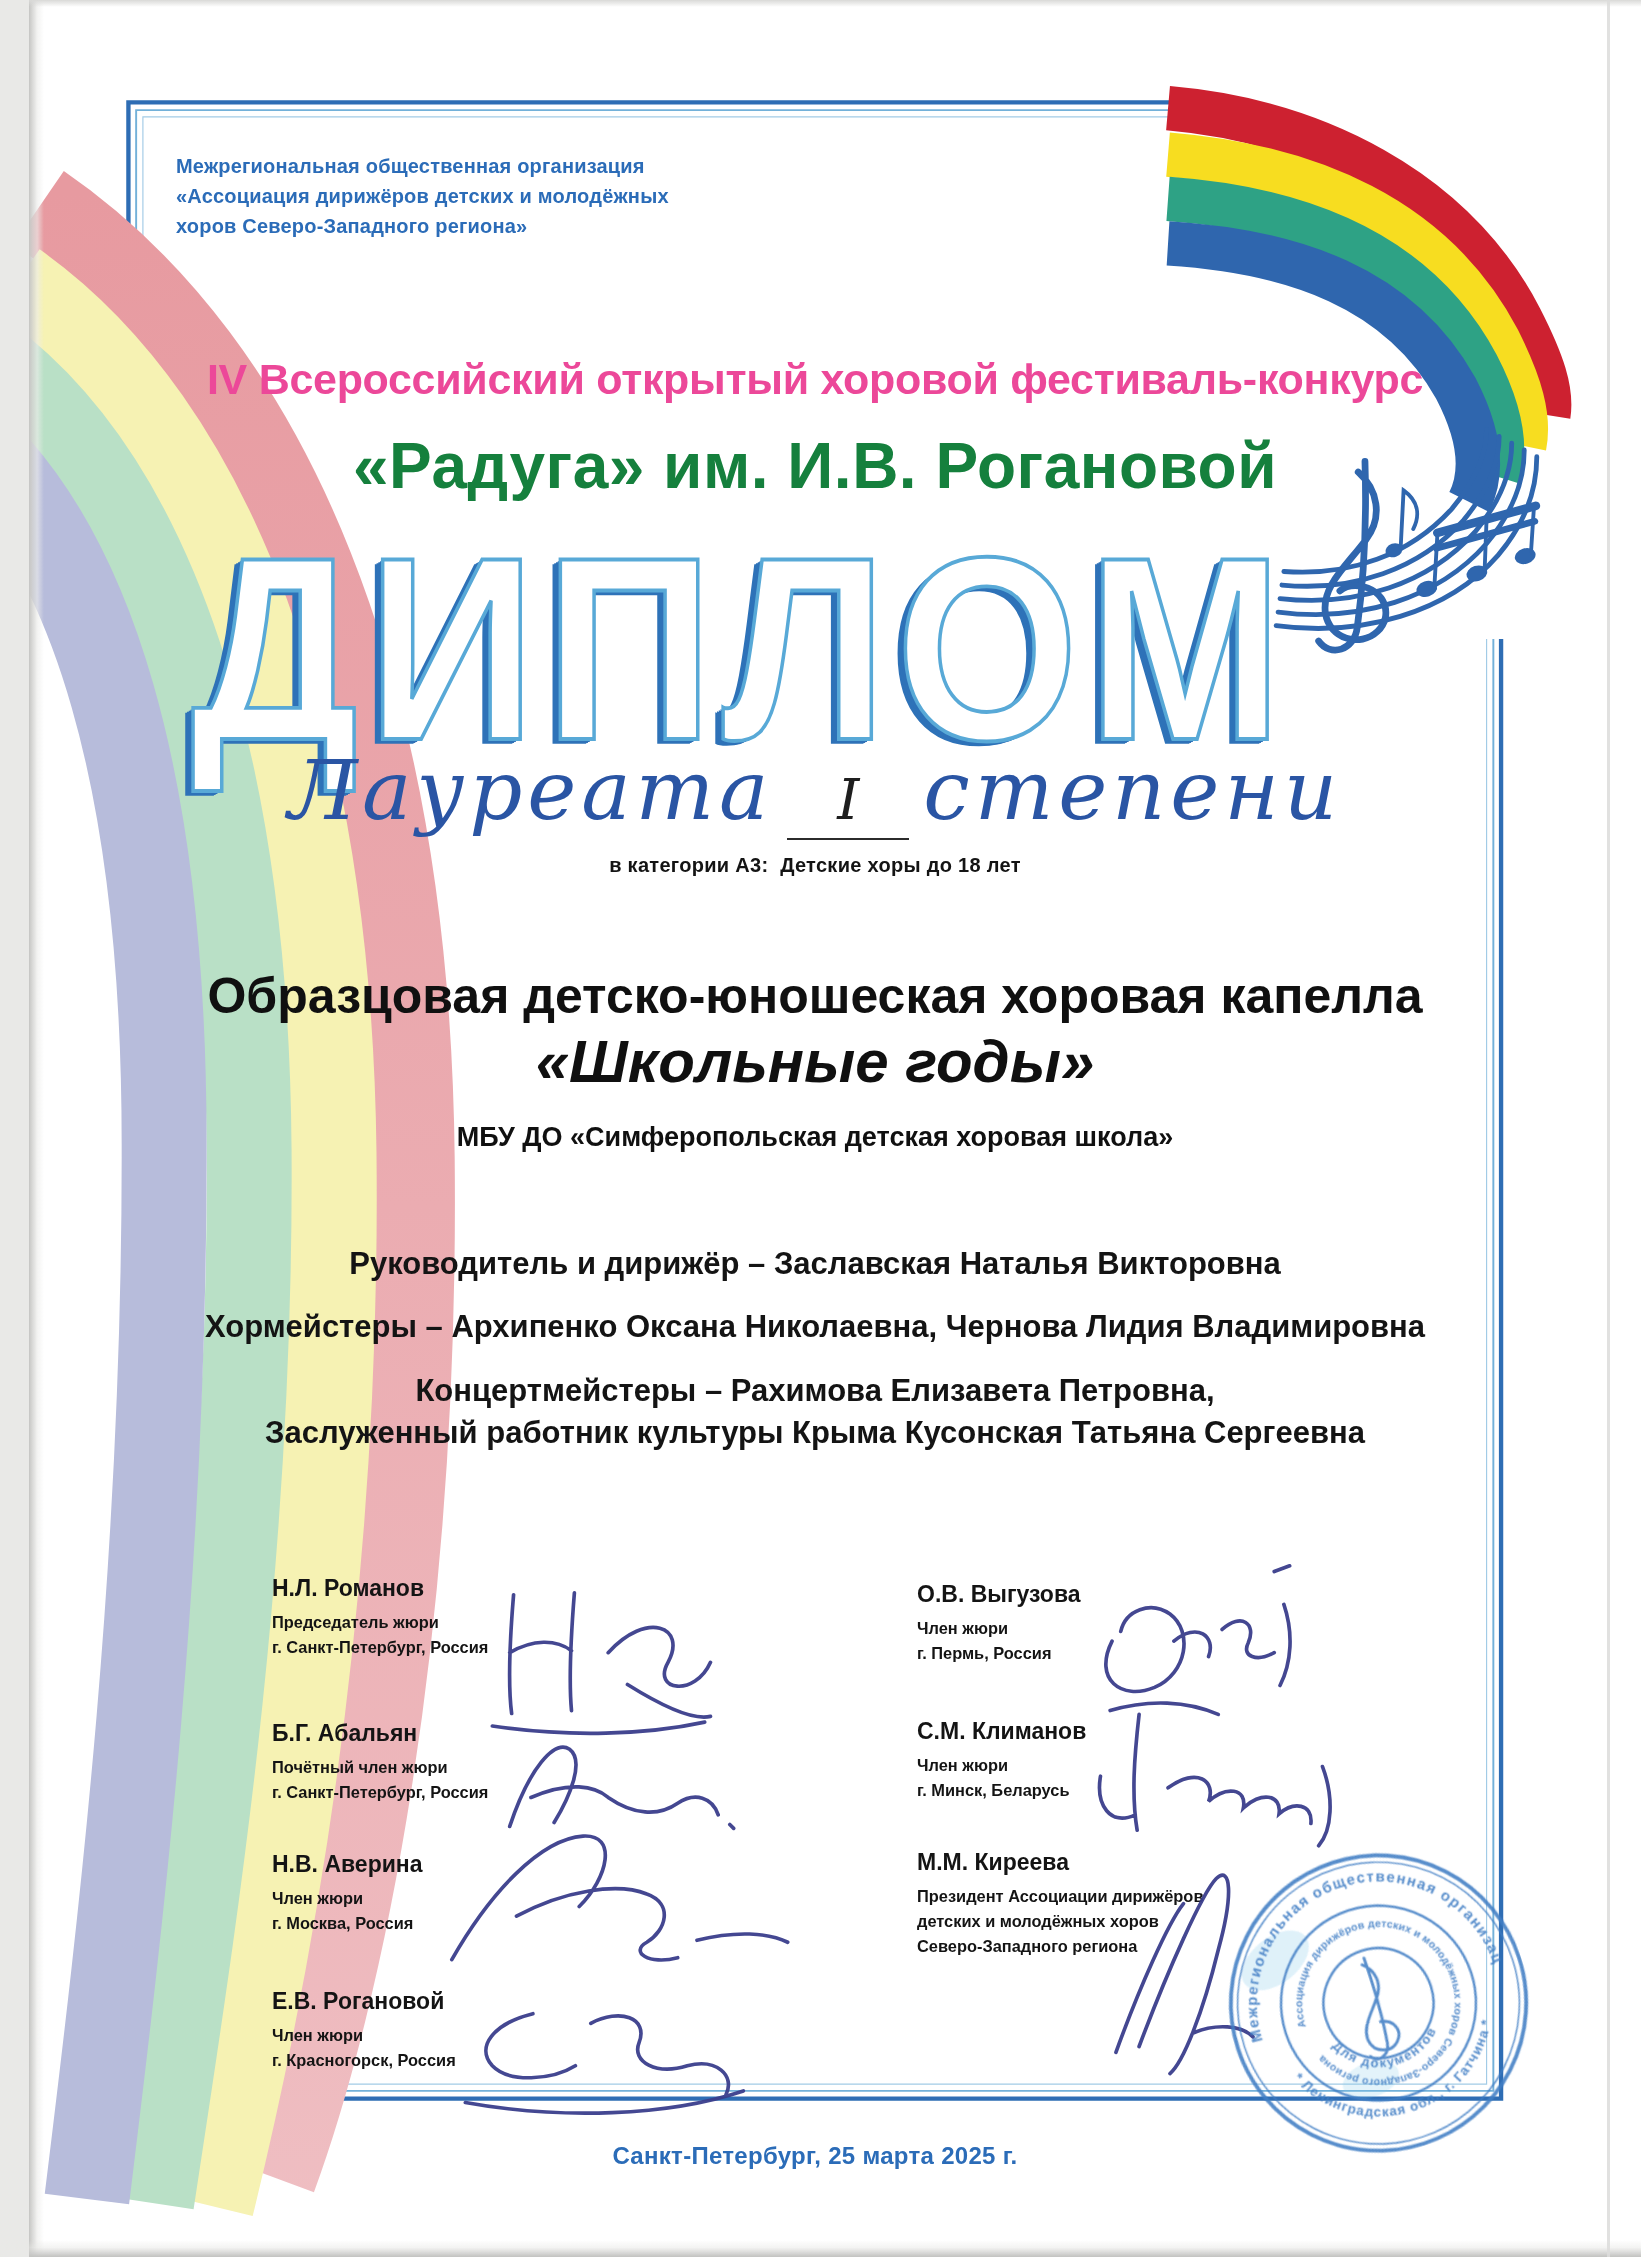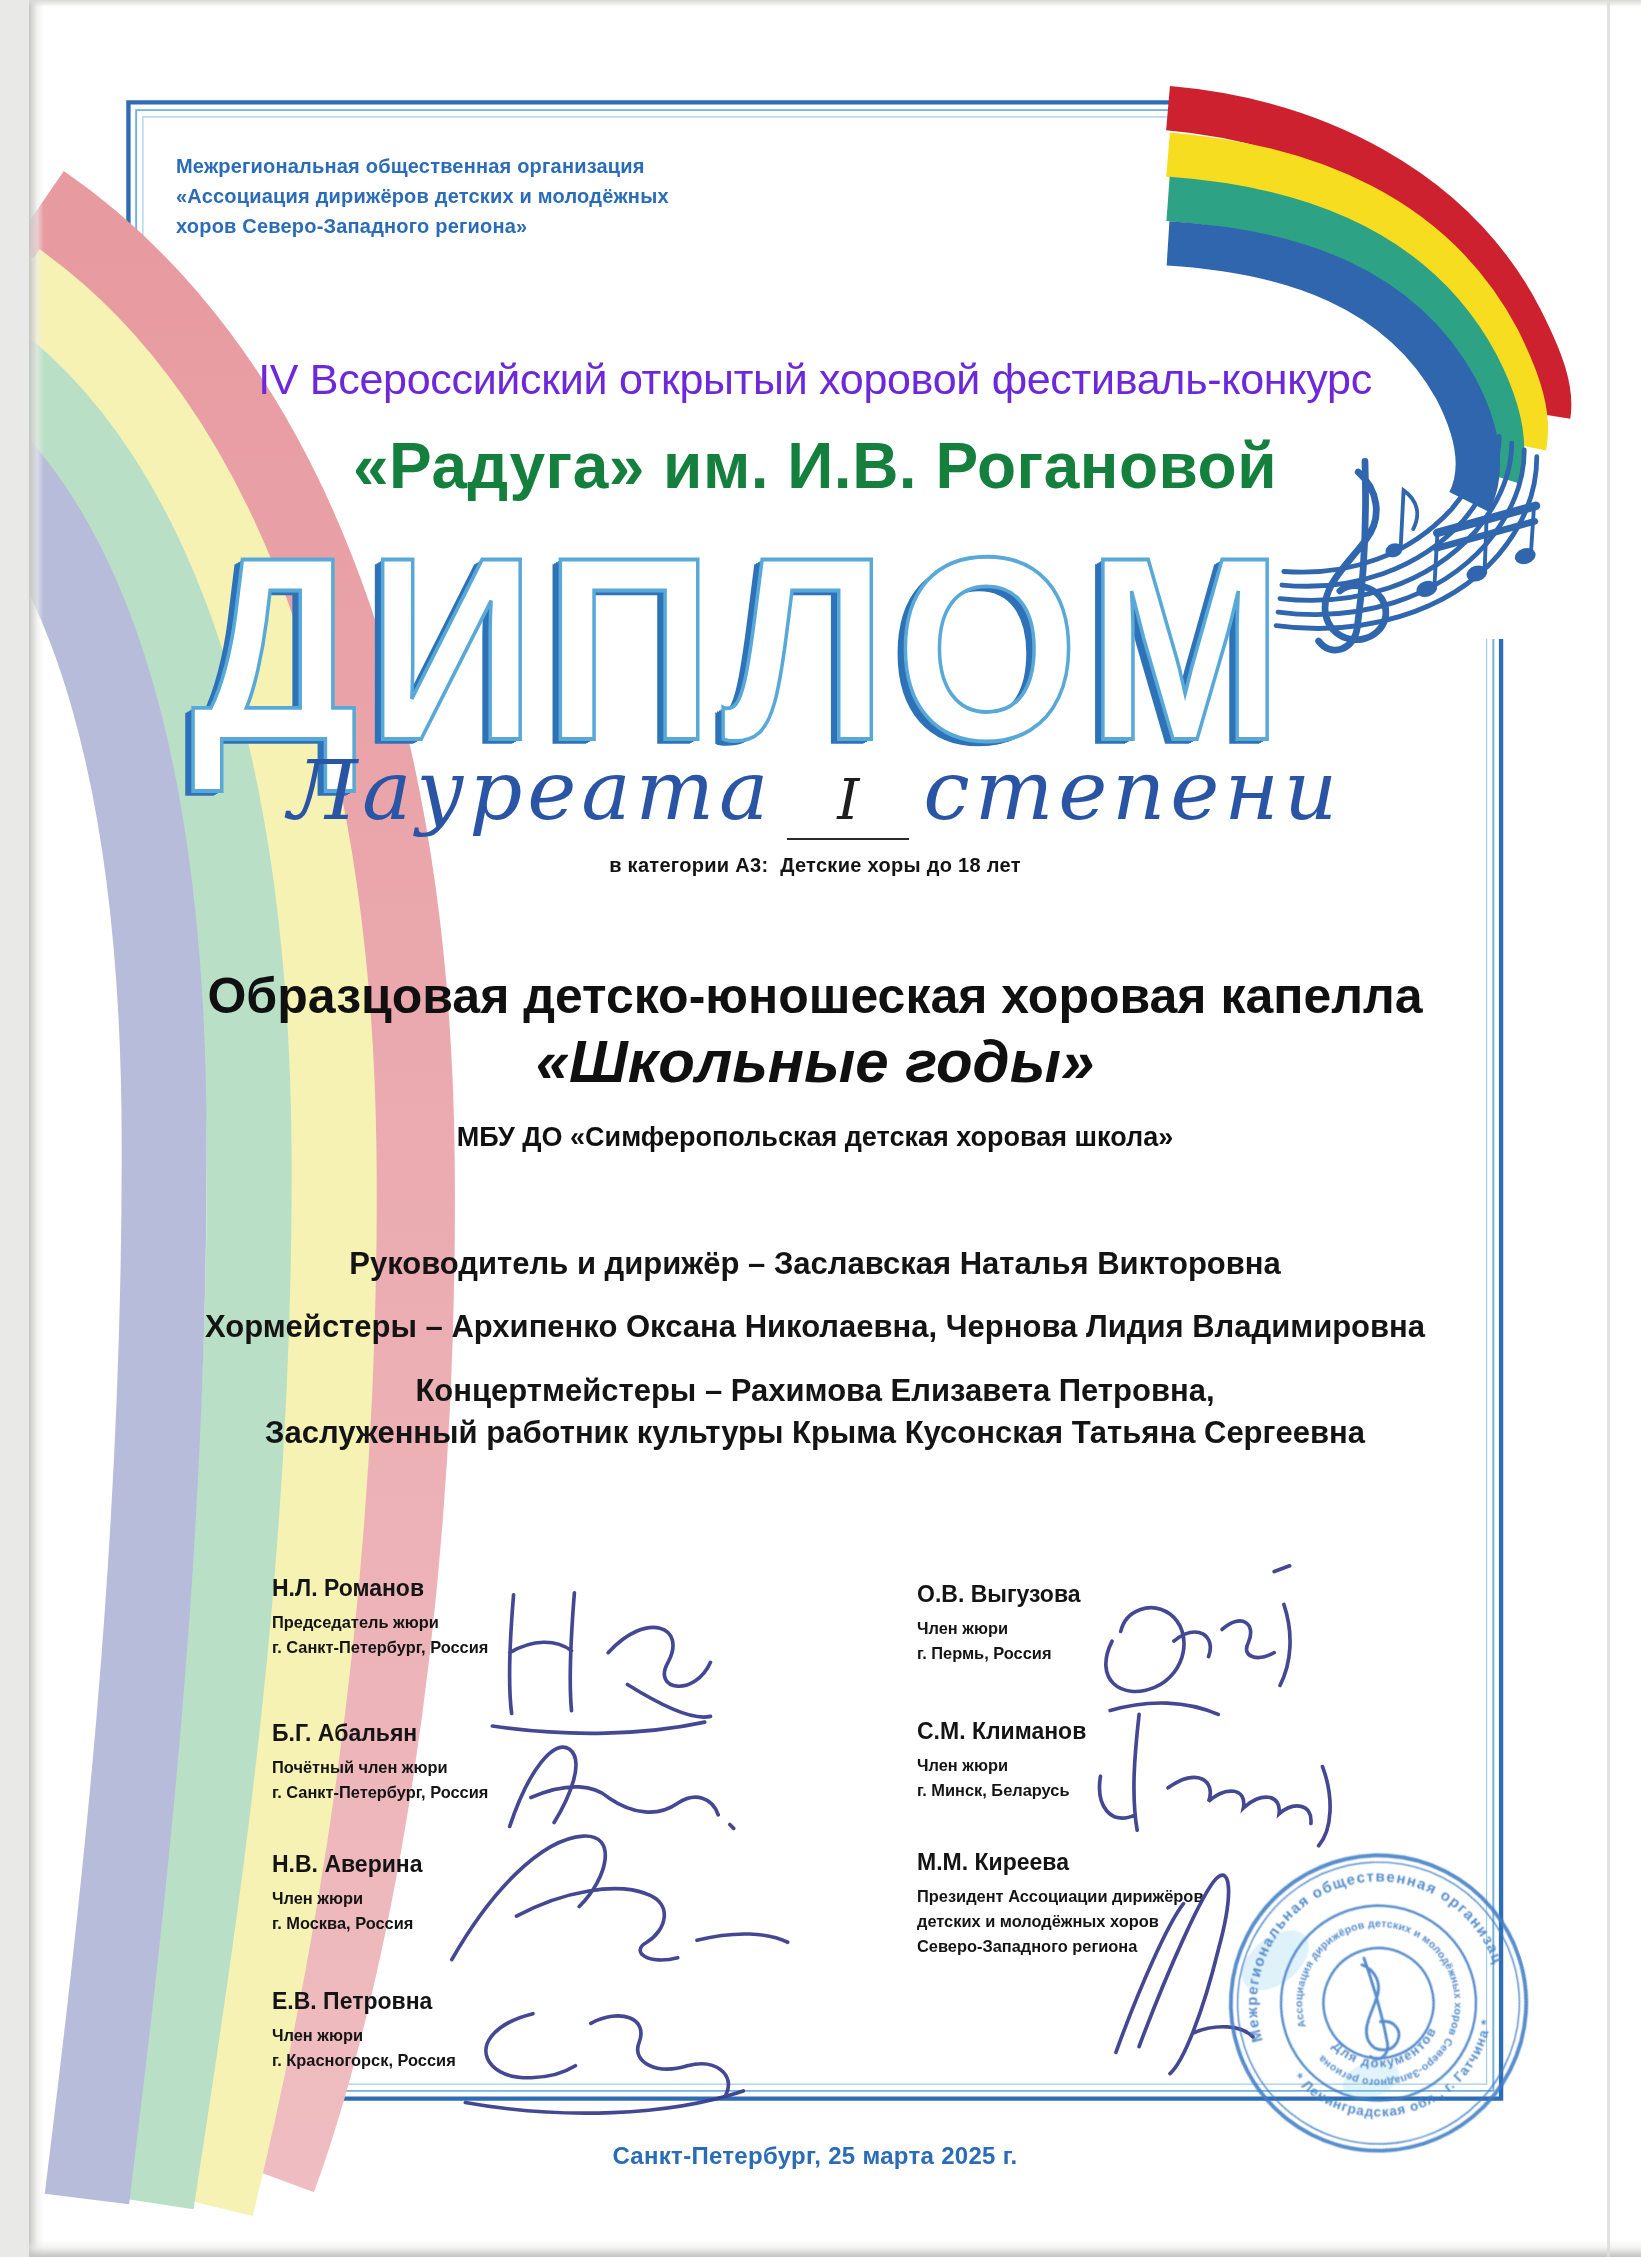--- a/index.html
+++ b/index.html
@@ -14,21 +14,21 @@
     background:linear-gradient(180deg,#d9d9d7,rgba(255,255,255,0));}
   .edge-bottom{position:absolute;left:0;bottom:0;width:100%;height:17.4px;
     background:linear-gradient(0deg,#c2c2c0,rgba(231,231,229,.5) 55%,rgba(255,255,255,0));}
   .edge-right{position:absolute;left:1578px;top:0;width:2.9px;height:100%;background:#dcdcda;opacity:.85;}
 
   svg.layer{position:absolute;left:0;top:0;pointer-events:none;}
 
   .org{position:absolute;left:147px;top:151px;font-size:20px;font-weight:700;
        color:#2B6CB8;line-height:30px;letter-spacing:0.2px;}
   .cx{position:absolute;left:62px;width:1448px;text-align:center;}
-  .t1{top:355px;font-size:43px;font-weight:400;color:#6d28d9;letter-spacing:-0.3px;}
+  .t1{top:355px;font-size:43px;font-weight:700;color:#ec4899;letter-spacing:-0.3px;}
   .t2{top:429px;font-size:64px;font-weight:700;color:#15803d;letter-spacing:0.5px;}
 
   .diplom{
     position:absolute;left:162px;top:518px;line-height:1;white-space:nowrap;
     font-size:261px;font-weight:700;letter-spacing:9.7px;color:#ffffff;
     -webkit-text-stroke:3.9px #58A9D7;
     text-shadow:-2.9px 1.9px 0 #2E72B8,-4.8px 2.9px 0 #2E72B8,-6.8px 3.9px 0 #2E72B8,-8.7px 4.8px 0 #2E72B8;
     transform:scaleX(.9);transform-origin:left top;
   }
   .award{position:absolute;left:62px;top:742px;width:1448px;display:flex;
@@ -145,21 +145,21 @@
     <div class="jname">Б.Г. Абальян</div>
     <div class="jrole">Почётный член жюри</div>
     <div class="jrole">г. Санкт-Петербург, Россия</div>
   </div>
   <div class="jury jl jl3">
     <div class="jname">Н.В. Аверина</div>
     <div class="jrole">Член жюри</div>
     <div class="jrole">г. Москва, Россия</div>
   </div>
   <div class="jury jl jl4">
-    <div class="jname">Е.В. Петровна</div>
+    <div class="jname">Е.В. Рогановой</div>
     <div class="jrole">Член жюри</div>
     <div class="jrole">г. Красногорск, Россия</div>
   </div>
 
   <div class="jury jr jr1">
     <div class="jname">О.В. Выгузова</div>
     <div class="jrole">Член жюри</div>
     <div class="jrole">г. Пермь, Россия</div>
   </div>
   <div class="jury jr jr2">

